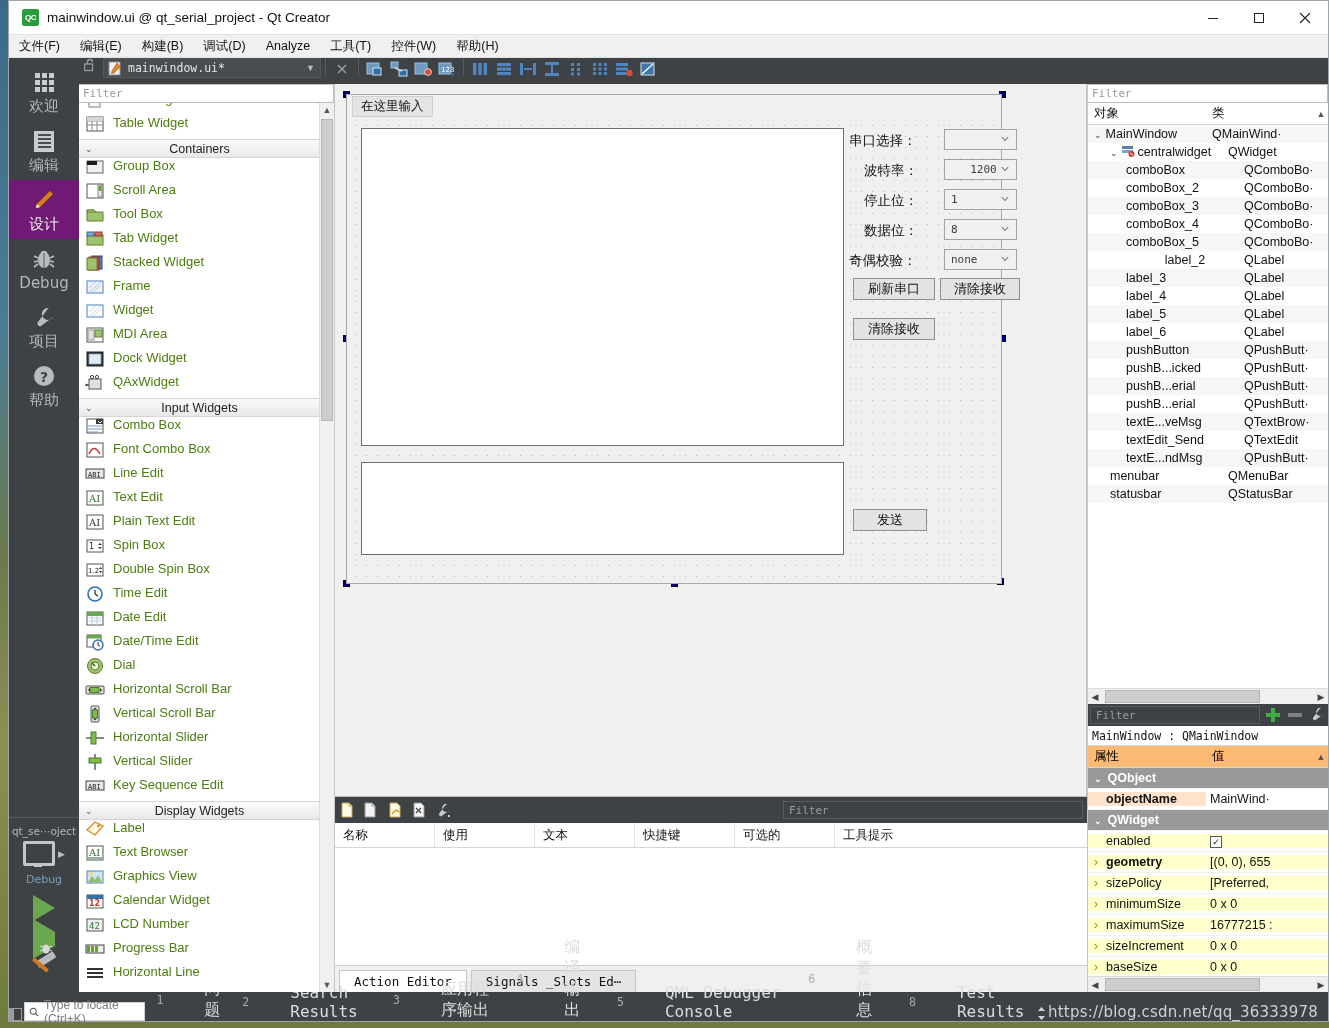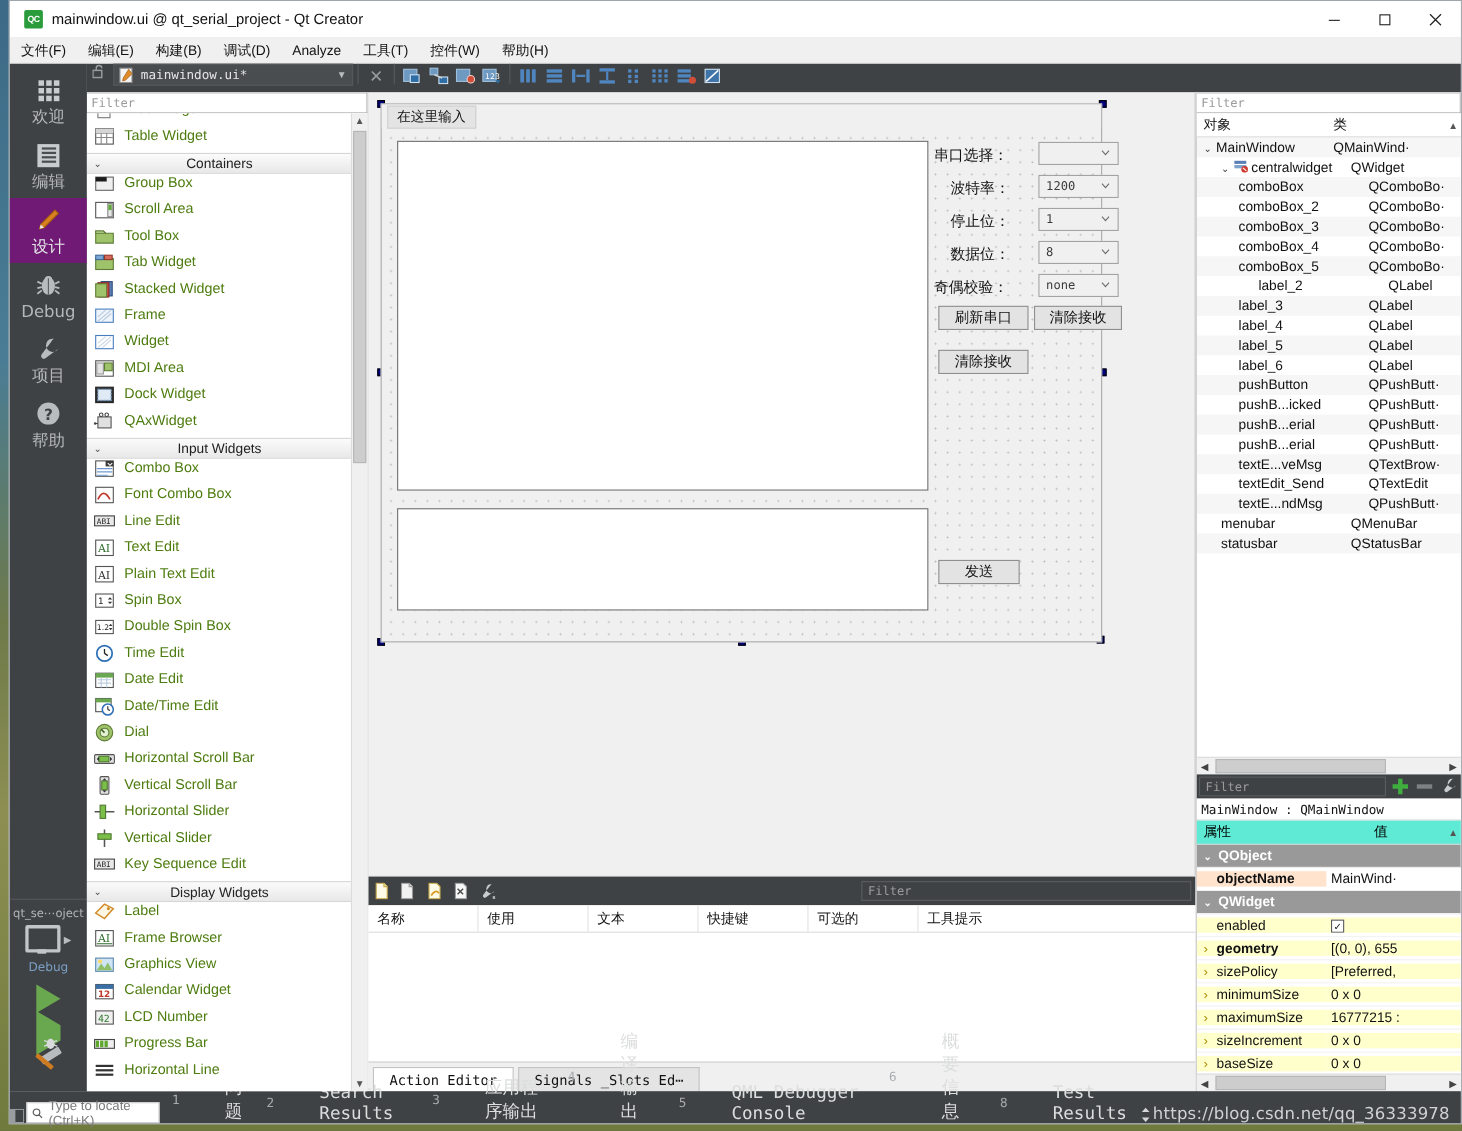--- a/index.html
+++ b/index.html
@@ -176,21 +176,21 @@
   
   #propeditor{flex:1;display:flex;flex-direction:column;min-height:0;border-left:1px solid #c6c6c6;background:#fff;}
   #propbar{height:22px;background:#3f4245;display:flex;align-items:center;flex:none;}
   #propbar .pfilter{flex:1;height:18px;background:#3f4245;border:1px solid #5a5d60;display:flex;
         align-items:center;padding-left:5px;box-sizing:border-box;margin:0 2px;}
   #propbar .pfilter span{color:#9b9b9b;font-family:"DejaVu Sans Mono",monospace;font-size:11px;}
   .pbtn{width:22px;display:flex;align-items:center;justify-content:center;}
   #propobj{height:19px;display:flex;align-items:center;padding-left:4px;flex:none;
            font-family:"DejaVu Sans Mono",monospace;font-size:11.5px;color:#111;
            background:#fff;border-bottom:1px solid #d6d6d6;}
-  .phdr{height:21px;display:flex;align-items:center;border-bottom:1px solid #d6d6d6;flex:none;background:#5eead4;gap:37px;}
+  .phdr{height:21px;display:flex;align-items:center;border-bottom:1px solid #d6d6d6;flex:none;background:#fdba74;}
   .phdr .c1{width:118px;padding-left:6px;font-size:12.5px;}
   .phdr .c2{flex:1;font-size:12.5px;}
   .prows{flex:1;overflow:hidden;position:relative;}
   .prow{height:20px;display:flex;align-items:center;font-size:12.5px;color:#111;border-bottom:1px solid #f2f2f2;}
   .prow.group{background:#999999;color:#fff;font-weight:bold;}
   .prow .pnm{width:118px;padding-left:6px;box-sizing:border-box;overflow:hidden;white-space:nowrap;}
   .prow .pvl{flex:1;padding-left:4px;overflow:hidden;white-space:nowrap;}
   .prow.yellow .pnm{background:#ffffcc;}
   .prow.yellow .pvl{background:#ffffcc;}
   .prow.peach .pnm{background:#ffe3cc;font-weight:bold;}
@@ -774,21 +774,21 @@
                   <span>Label</span>
                 </div>
                 <div class="witem">
                   <span class="wicon">
                     <svg width="20" height="18" viewBox="0 0 20 18">
                       <rect x="2" y="2" width="16" height="14" fill="#fff" stroke="#555"></rect>
                       <text x="4" y="12" font-size="10" fill="#2d6b2d" font-family="DejaVu Serif, serif">AI</text>
                       <path d="M3 14 h14" stroke="#2d6b2d"></path>
                     </svg>
                   </span>
-                  <span>Frame Browser</span>
+                  <span>Text Browser</span>
                 </div>
                 <div class="witem">
                   <span class="wicon">
                     <svg width="20" height="18" viewBox="0 0 20 18">
                       <rect x="2" y="3" width="16" height="12" fill="#cfe4f5" stroke="#5a86ad"></rect>
                       <path d="M3 14 l4-6 l3 4 l3-5 l4 7 z" fill="#8fbf6a"></path>
                       <circle cx="6" cy="6" r="1.8" fill="#ffd966"></circle>
                     </svg>
                   </span>
                   <span>Graphics View</span>
@@ -868,21 +868,21 @@
                 <div class="fcombo" style="position:absolute;left:596px;top:11px;">
                   <span></span>
                   <svg class="cv" viewBox="0 0 10 7">
                       <path d="M1 1 L5 5.4 L9 1" stroke="#6e6e6e" stroke-width="1.3" fill="none"></path>
                     </svg>
                 </div>
 
                 <div class="frow" style="left:516px;top:44px;">
                   <span class="flabel">波特率：</span>
                 </div>
-                <div class="fcombo" style="position:absolute;left:596px;top:41px;">
+                <div class="fcombo" style="position:absolute;left:596px;top:41px;justify-content:center;">
                   <span>1200</span>
                   <svg class="cv" viewBox="0 0 10 7">
                       <path d="M1 1 L5 5.4 L9 1" stroke="#6e6e6e" stroke-width="1.3" fill="none"></path>
                     </svg>
                 </div>
 
                 <div class="frow" style="left:516px;top:74px;">
                   <span class="flabel">停止位：</span>
                 </div>
                 <div class="fcombo" style="position:absolute;left:596px;top:71px;">
@@ -1011,21 +1011,21 @@
                 </div>
                 <div class="oirow">
                   <div class="onm" style="padding-left: 38px;"><span>comboBox_4</span></div>
                   <div class="ocl">QComboBo·</div>
                 </div>
                 <div class="oirow">
                   <div class="onm" style="padding-left: 38px;"><span>comboBox_5</span></div>
                   <div class="ocl">QComboBo·</div>
                 </div>
                 <div class="oirow">
-                  <div class="onm" style="padding-left: 56px;"><span>label_2</span></div>
+                  <div class="onm" style="padding-left: 38px; text-align: center;"><span>label_2</span></div>
                   <div class="ocl">QLabel</div>
                 </div>
                 <div class="oirow">
                   <div class="onm" style="padding-left: 38px;"><span>label_3</span></div>
                   <div class="ocl">QLabel</div>
                 </div>
                 <div class="oirow">
                   <div class="onm" style="padding-left: 38px;"><span>label_4</span></div>
                   <div class="ocl">QLabel</div>
                 </div>

